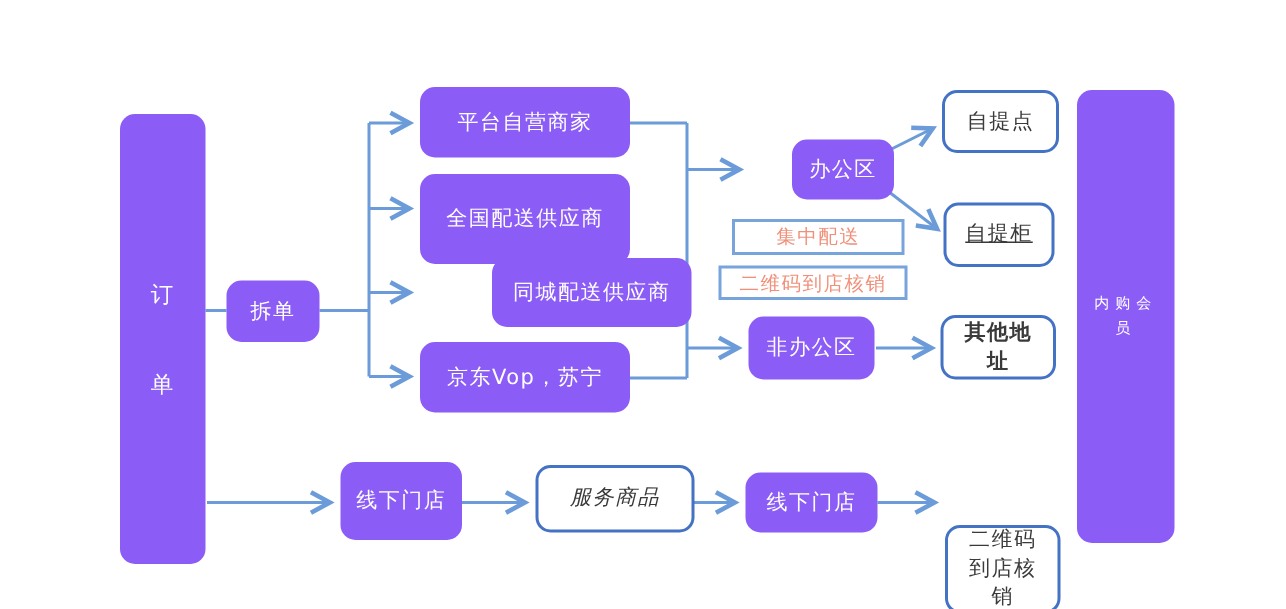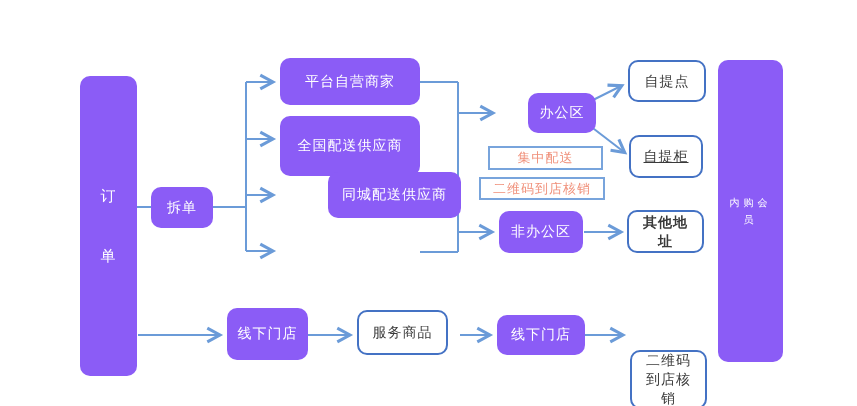--- a/index.html
+++ b/index.html
@@ -83,21 +83,21 @@
   #n-jd               { left: 280px; top: 228px; width: 140px; height: 47px; }
   #n-office           { left: 528px; top: 93px;  width: 68px;  height: 40px; }
   #n-central-tag      { left: 488px; top: 146px; width: 115px; height: 24px; }
   #n-thirdparty-tag   { left: 479px; top: 177px; width: 126px; height: 23px; }
   #n-nonoffice        { left: 499px; top: 211px; width: 84px;  height: 42px; }
   #n-pickup-point     { left: 628px; top: 60px;  width: 78px;  height: 42px; }
   #n-pickup-locker    { left: 629px; top: 135px; width: 74px;  height: 43px; text-decoration: underline; }
   #n-other-address    { left: 627px; top: 210px; width: 77px;  height: 43px; font-weight: bold; }
   #n-member           { left: 718px; top: 60px;  width: 65px;  height: 302px; }
   #n-store1           { left: 227px; top: 308px; width: 81px;  height: 52px; }
-  #n-service          { left: 357px; top: 310px; width: 91px; height: 45px; }
+  #n-service          { left: 357px; top: 310px; width: 106px; height: 45px; font-style: italic; }
   #n-store2           { left: 497px; top: 315px; width: 88px;  height: 40px; }
   #n-qr               { left: 630px; top: 303px; width: 77px;  height: 59px; margin-top: 47px; }
 </style>
 </head>
 <body>
 
 <div id="canvas">
 
   <svg id="wires" viewBox="0 0 857 406" xmlns="http://www.w3.org/2000/svg">
     <defs>
@@ -139,20 +139,21 @@
   </div>
 
   <div class="node orange" id="n-split">拆单</div>
 
   <div class="node orange" id="n-platform">平台自营商家</div>
 
   <div class="node orange" id="n-national">全国配送供应商</div>
 
   <div class="node orange" id="n-city">同城配送供应商</div>
 
+  <div class="node orange" id="n-jd">京东Vop，苏宁</div>
 
   <div class="node orange" id="n-office">办公区</div>
 
   <div class="node tag-label" id="n-central-tag">集中配送</div>
 
   <div class="node tag-label" id="n-thirdparty-tag">二维码到店核销</div>
 
   <div class="node orange" id="n-nonoffice">非办公区</div>
 
   <div class="node white-box" id="n-pickup-point">自提点</div>

